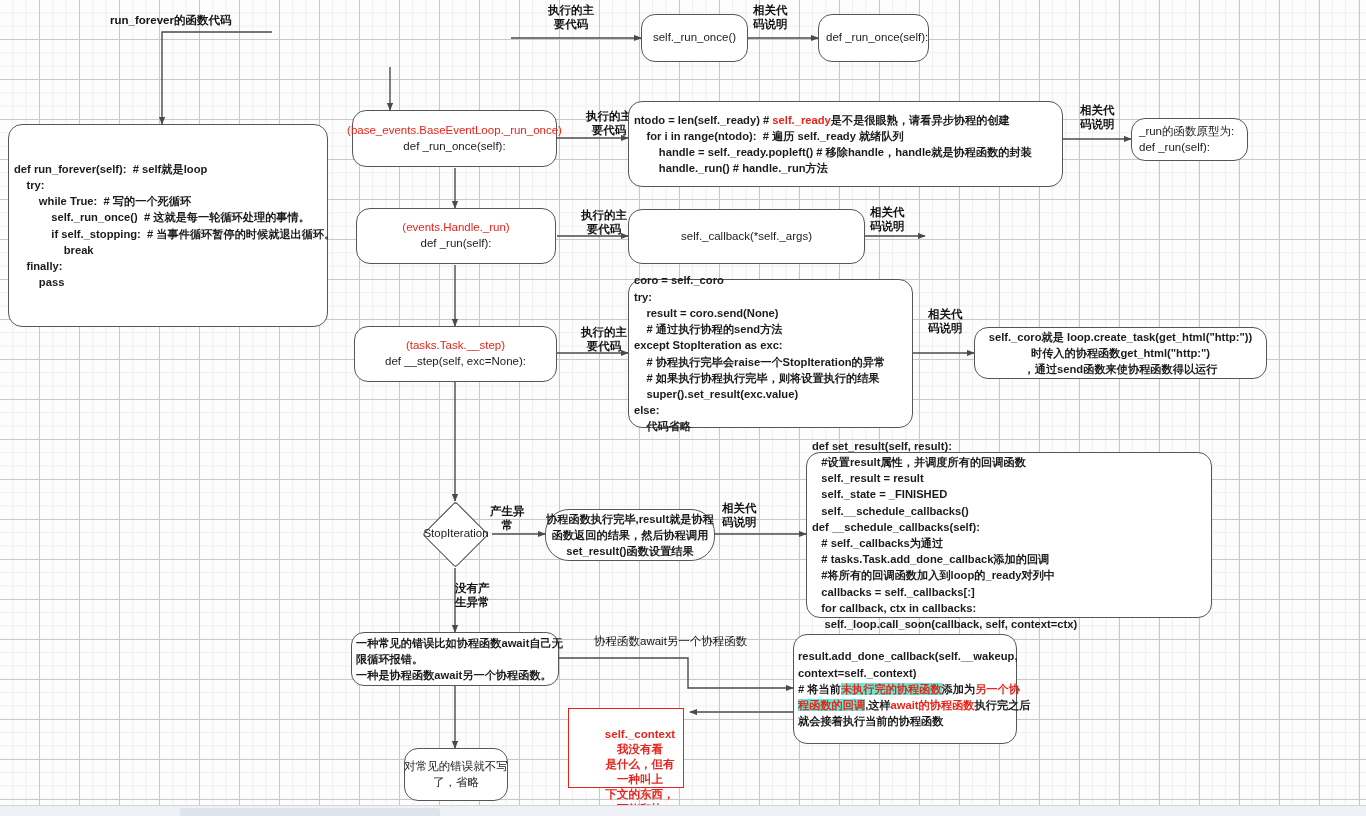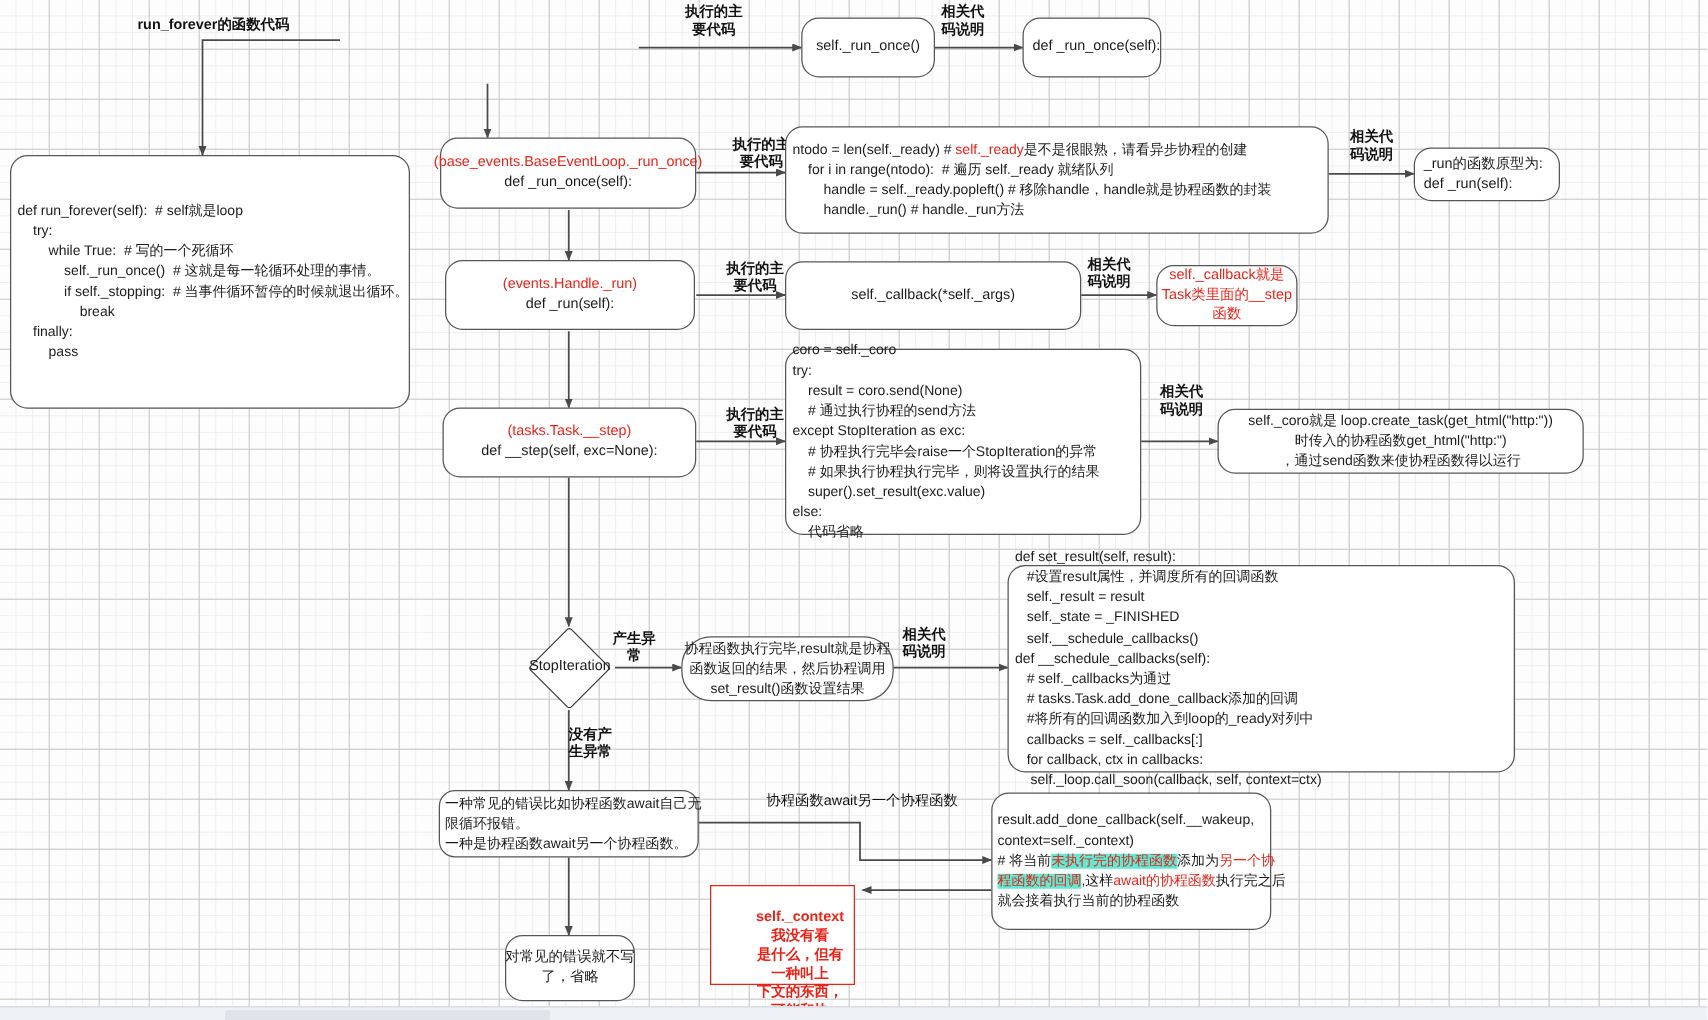--- a/index.html
+++ b/index.html
@@ -34,21 +34,21 @@
     font-size:11.5px;
     line-height:1.38;
     display:flex;
     flex-direction:column;
     justify-content:center;
     padding:4px 7px;
     white-space:pre;
   }
   .node.center{align-items:center;text-align:center;}
   .node.left{align-items:flex-start;text-align:left;}
-  .node.code{font-size:11.2px;line-height:1.45;}
+  .node.code{font-size:11.2px;line-height:1.45;font-weight:bold;}
   .red{color:#e8241a;}
   .hl{color:#e8241a;background:#5eead4;}
   .diamond{
     position:absolute;
     box-sizing:border-box;
     border:1.3px solid #3a3a3a;
     background:#ffffff;
     transform:rotate(45deg);
     border-radius:3px;
   }
@@ -61,21 +61,21 @@
   }
   .edge-label{
     position:absolute;
     font-size:11.5px;
     line-height:1.2;
     color:#121212;
     font-weight:bold;
     white-space:pre;
     text-align:center;
   }
-  .edge-label.plain{font-weight:normal;margin-left:19px;}
+  .edge-label.plain{font-weight:normal;}
   .note-red{
     position:absolute;
     box-sizing:border-box;
     border:1.6px solid #e8241a;
     background:#ffffff;
     color:#e8241a;
     font-weight:bold;
     font-size:11.5px;
     line-height:1.3;
     text-align:center;
@@ -203,25 +203,20 @@
   <div class="edge-label" style="left:581px;top:209px;">执行的主
 要代码</div>
 
   <div class="node center" style="left:628px;top:209px;width:237px;height:55px;">
     <span>self._callback(*self._args)</span>
   </div>
 
   <div class="edge-label" style="left:870px;top:206px;">相关代
 码说明</div>
 
-  <div class="node center" style="left:925px;top:212px;width:113px;height:49px;">
-    <span class="red">self._callback就是</span>
-    <span class="red">Task类里面的__step</span>
-    <span class="red">函数</span>
-  </div>
 
   <div class="node center" style="left:354px;top:326px;width:203px;height:56px;">
     <span class="red">(tasks.Task.__step)</span>
     <span>def __step(self, exc=None):</span>
   </div>
 
   <div class="edge-label" style="left:581px;top:326px;">执行的主
 要代码</div>
 
   <div class="node left code" style="left:628px;top:279px;width:285px;height:149px;padding-left:5px;">

